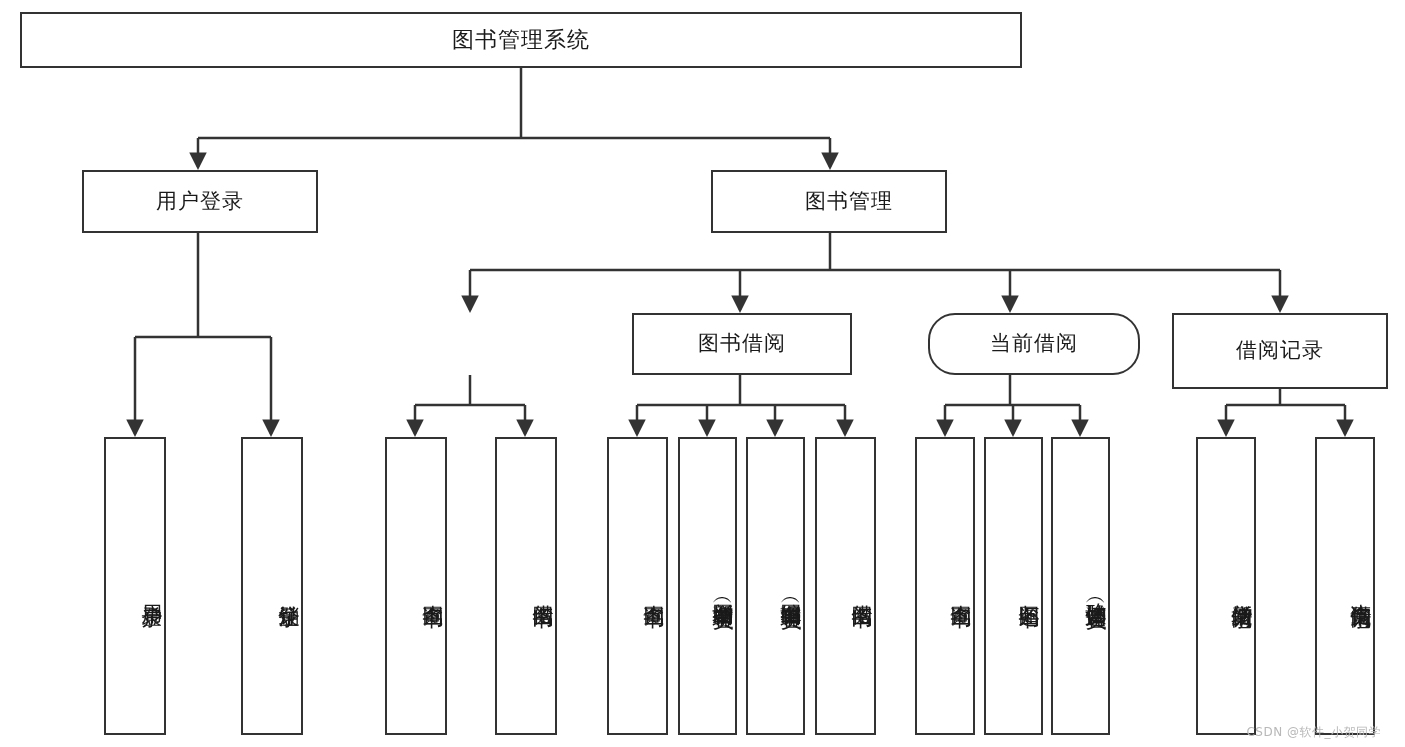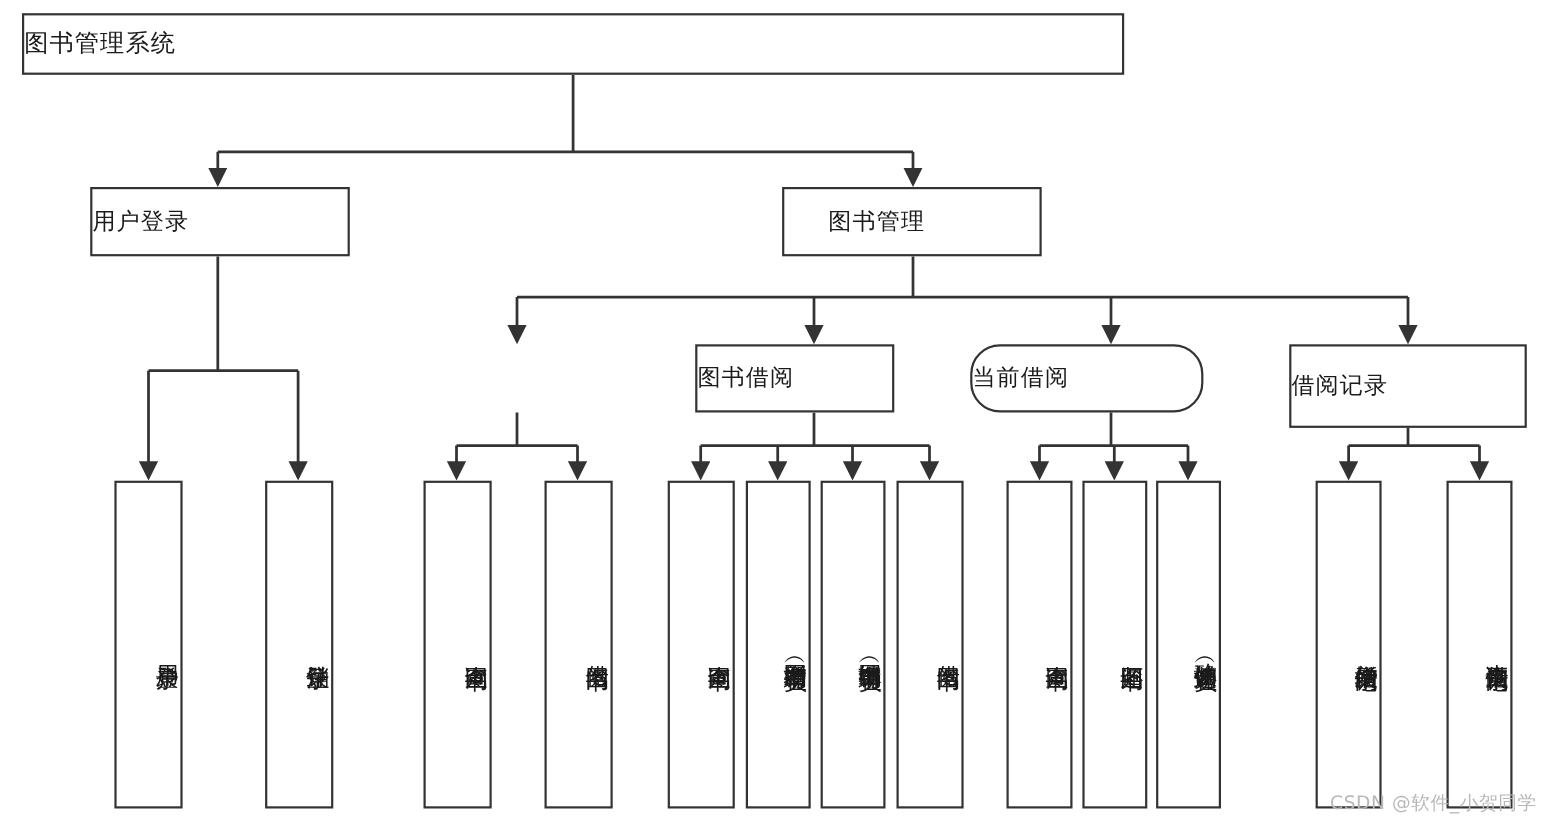--- a/index.html
+++ b/index.html
@@ -26,20 +26,21 @@
     height: 747px;
     pointer-events: none;
   }
   .node {
     position: absolute;
     box-sizing: border-box;
     background: #ffffff;
     border: 2px solid #333333;
     display: flex;
     align-items: center;
+    justify-content: center;
     color: #1a1a1a;
   }
   .node-h {
     font-size: 21px;
     line-height: 1.2;
     letter-spacing: 1px;
     white-space: nowrap;
   }
   .node-v {
     font-size: 21px;
@@ -50,23 +51,23 @@
     align-items: flex-start;
     justify-content: center;
     padding-top: 8px;
     overflow: hidden;
   }
   .node-root {
     font-size: 22px;
   }
   #watermark {
     position: absolute;
-    right: 8px;
+    right: 24px;
     bottom: 6px;
-    font-size: 17px;
+    font-size: 12px;
     color: #b8b8b8;
     white-space: nowrap;
     letter-spacing: 0.5px;
   }
 </style>
 </head>
 <body>
 
 <div id="diagram-root">
 
@@ -124,24 +125,24 @@
     <span>图书管理系统</span>
   </div>
 
   <div class="node node-h" style="left:82px; top:170px; width:236px; height:63px;">
     <span>用户登录</span>
   </div>
   <div class="node node-h" style="left:711px; top:170px; width:236px; height:63px;padding-left:40px;">
     <span>图书管理</span>
   </div>
 
-  <div class="node node-h" style="left:632px; top:313px; width:181px; height:62px;">
+  <div class="node node-h" style="left:632px; top:313px; width:220px; height:62px;">
     <span>图书借阅</span>
   </div>
-  <div class="node node-h" style="left:882px; top:313px; width:212px; height:62px;border-radius:27px;">
+  <div class="node node-h" style="left:928px; top:313px; width:212px; height:62px;border-radius:27px;">
     <span>当前借阅</span>
   </div>
   <div class="node node-h" style="left:1172px; top:313px; width:216px; height:76px;">
     <span>借阅记录</span>
   </div>
 
   <div class="node node-v" style="left:104px; top:437px; width:62px; height:298px;">
     <span>用户登录</span>
   </div>
   <div class="node node-v" style="left:241px; top:437px; width:62px; height:298px;">

